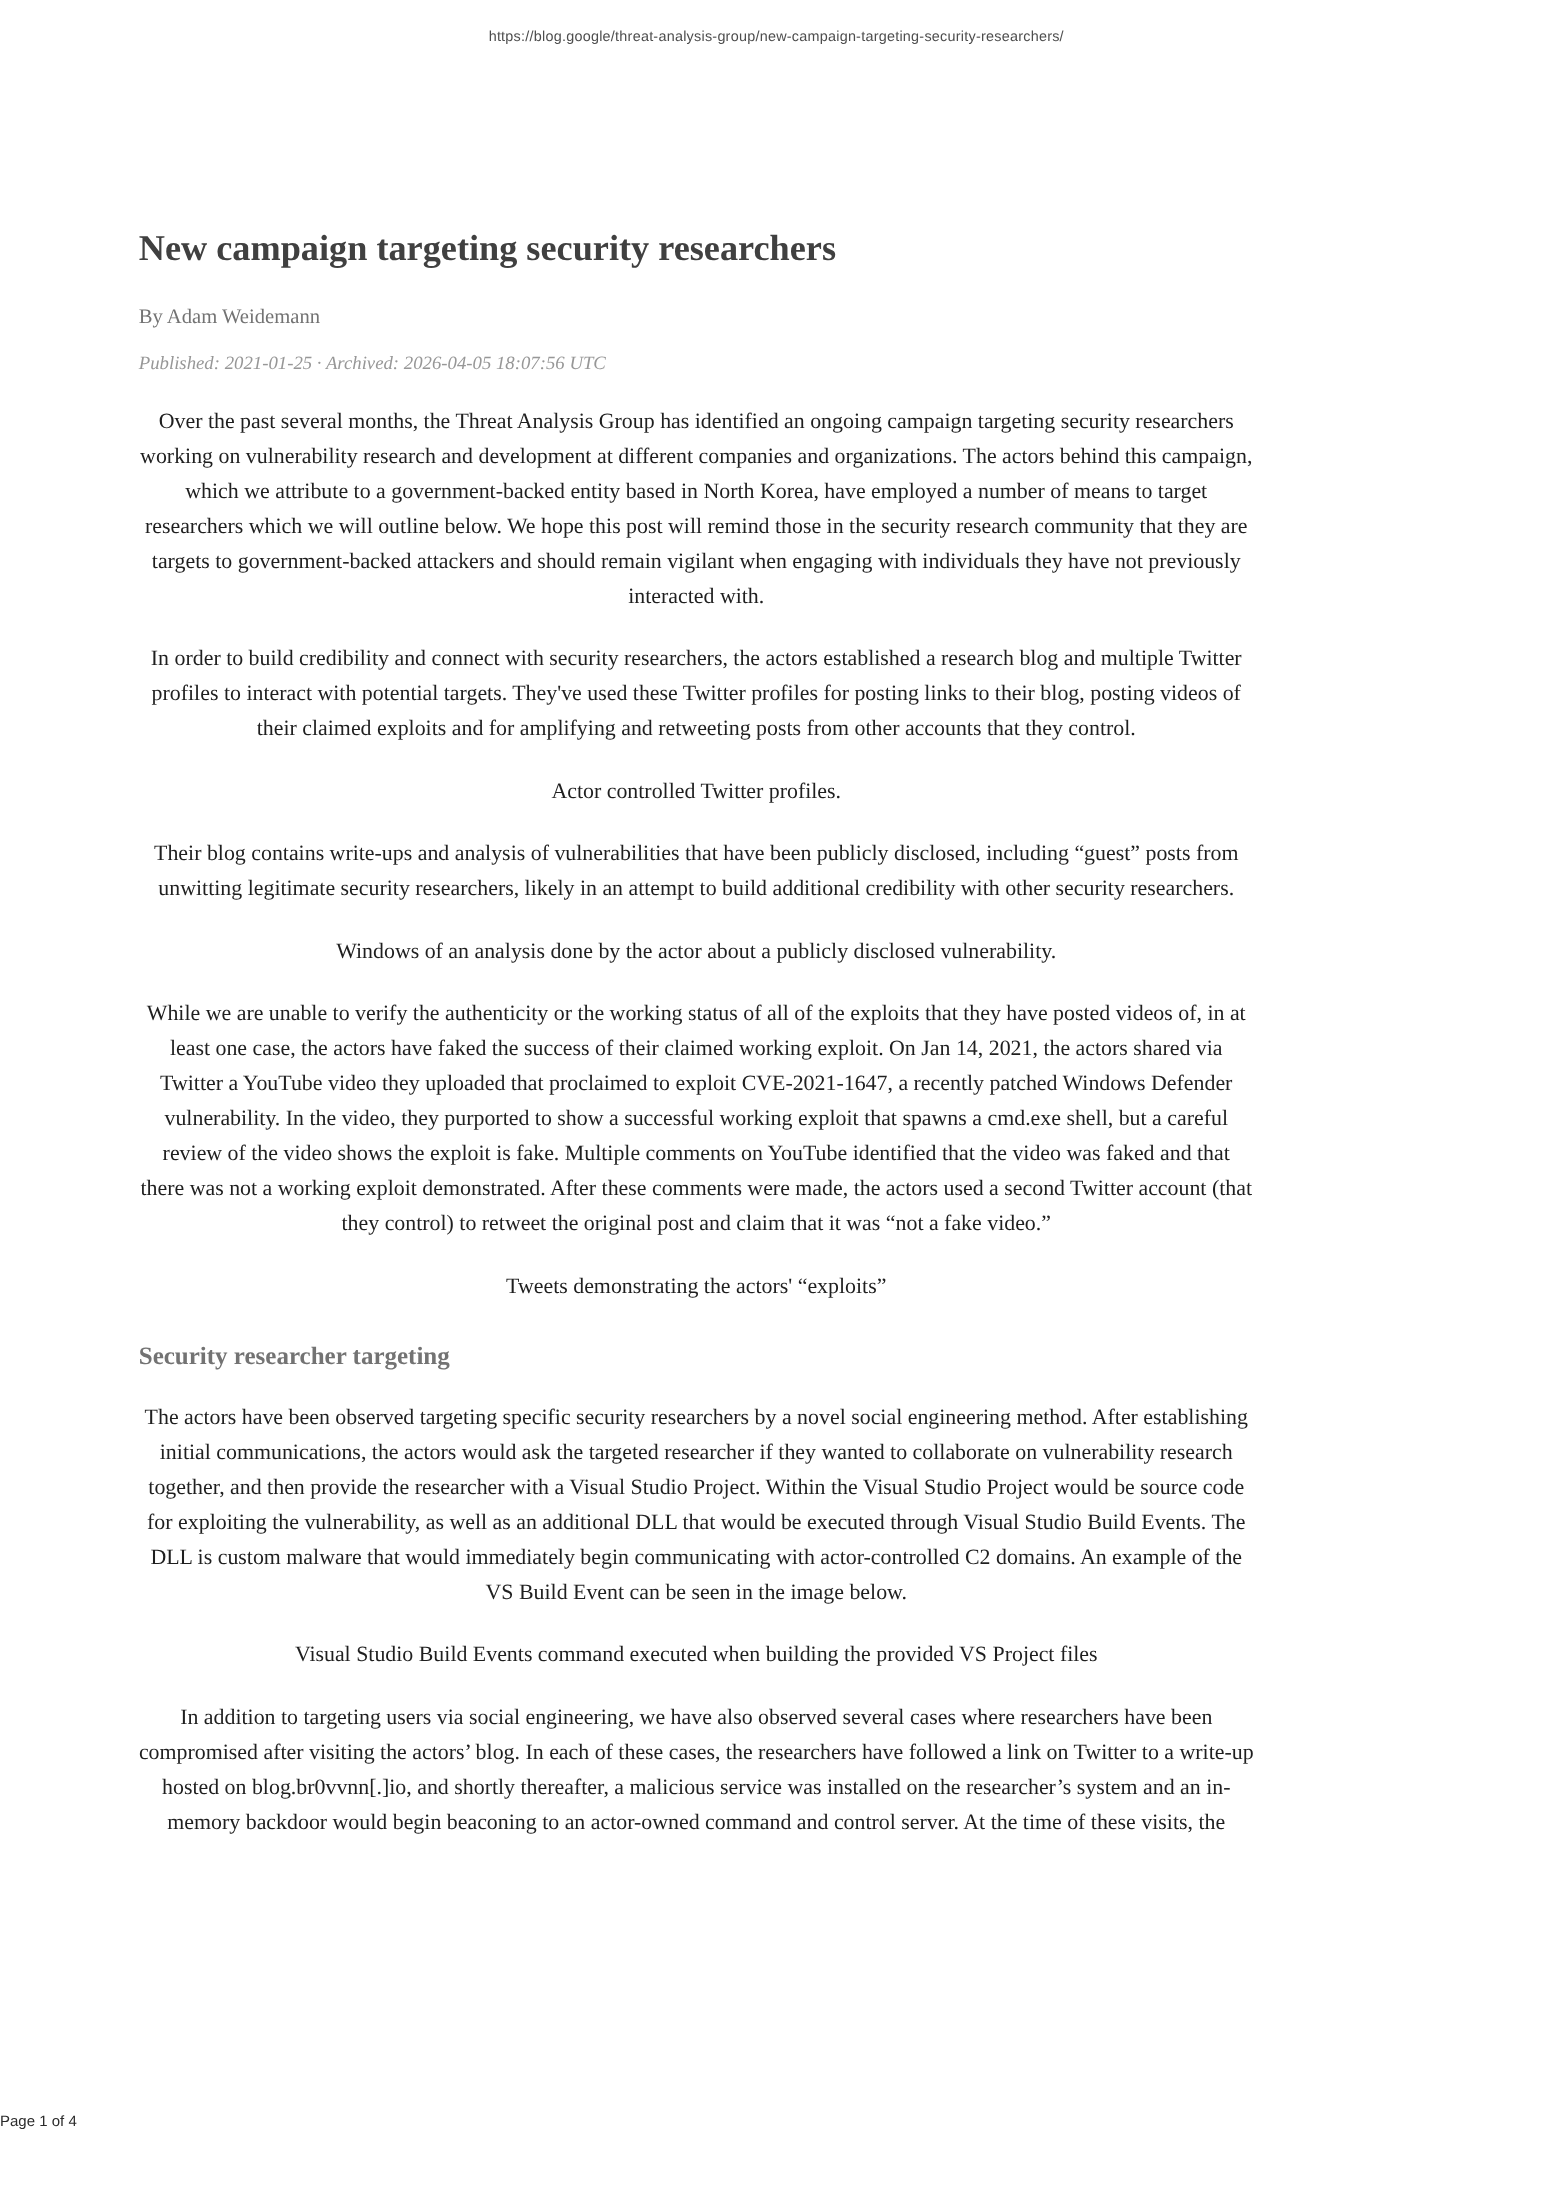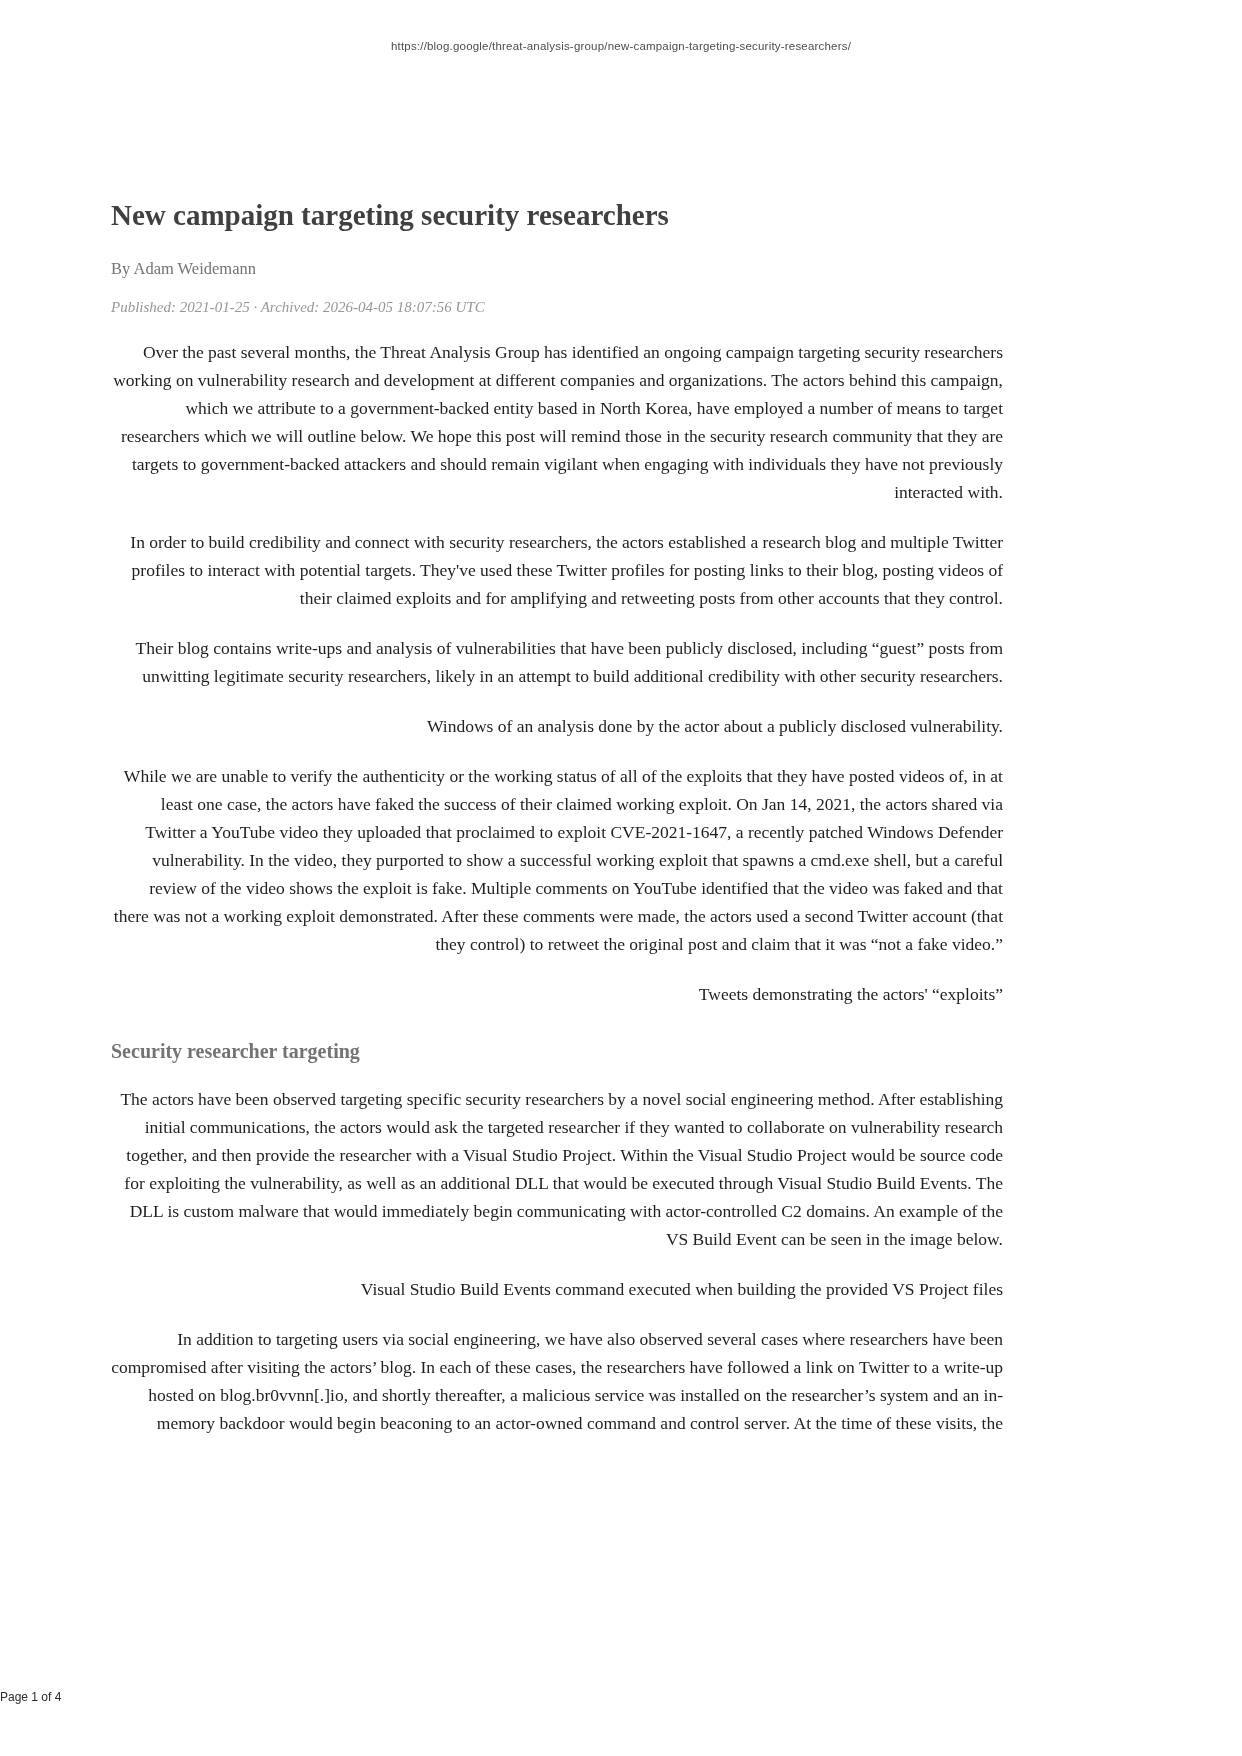--- a/index.html
+++ b/index.html
@@ -9,21 +9,21 @@
     height: 1756px;
     background: #ffffff;
     font-family: "Liberation Serif", "DejaVu Serif", serif;
     color: #1f1f1f;
     position: relative;
     overflow: hidden;
   }
 
   
   .archive-header {
-    padding-top: 40px;
+    padding-top: 24px;
     text-align: center;
     font-family: "Liberation Sans", "DejaVu Sans", sans-serif;
     font-size: 11.5px;
     color: #4d4d4d;
     letter-spacing: 0.2px;
   }
 
   
   .article {
     width: 892px;
@@ -46,21 +46,21 @@
     font-size: 15px;
     color: #979797;
     margin: 20px 0 0 0;
     font-style: italic;
   }
   .para {
     font-size: 17.5px;
     line-height: 28px;
     color: #1f1f1f;
     margin: 22px 0 0 0;
-    text-align: right;
+    text-align: center;
   }
   .section-heading {
     font-size: 20px;
     font-weight: 700;
     color: #737373;
     margin: 32px 0 0 0;
   }
 
   
   .page-footer {
@@ -82,20 +82,21 @@
     <span>https://blog.google/threat-analysis-group/new-campaign-targeting-security-researchers/</span>
   </header>
 
   <main class="article">
     <h1 class="title">New campaign targeting security researchers</h1>
     <p class="byline">By Adam Weidemann</p>
     <p class="meta">Published: 2021-01-25 · Archived: 2026-04-05 18:07:56 UTC</p>
 
     <p class="para">Over the past several months, the Threat Analysis Group has identified an ongoing campaign targeting security researchers working on vulnerability research and development at different companies and organizations. The actors behind this campaign, which we attribute to a government-backed entity based in North Korea, have employed a number of means to target researchers which we will outline below. We hope this post will remind those in the security research community that they are targets to government-backed attackers and should remain vigilant when engaging with individuals they have not previously interacted with.</p>
     <p class="para">In order to build credibility and connect with security researchers, the actors established a research blog and multiple Twitter profiles to interact with potential targets. They've used these Twitter profiles for posting links to their blog, posting videos of their claimed exploits and for amplifying and retweeting posts from other accounts that they control.</p>
+    <p class="para">Actor controlled Twitter profiles.</p>
     <p class="para">Their blog contains write-ups and analysis of vulnerabilities that have been publicly disclosed, including “guest” posts from unwitting legitimate security researchers, likely in an attempt to build additional credibility with other security researchers.</p>
     <p class="para">Windows of an analysis done by the actor about a publicly disclosed vulnerability.</p>
     <p class="para">While we are unable to verify the authenticity or the working status of all of the exploits that they have posted videos of, in at least one case, the actors have faked the success of their claimed working exploit. On Jan 14, 2021, the actors shared via Twitter a YouTube video they uploaded that proclaimed to exploit CVE-2021-1647, a recently patched Windows Defender vulnerability. In the video, they purported to show a successful working exploit that spawns a cmd.exe shell, but a careful review of the video shows the exploit is fake. Multiple comments on YouTube identified that the video was faked and that there was not a working exploit demonstrated. After these comments were made, the actors used a second Twitter account (that they control) to retweet the original post and claim that it was “not a fake video.”</p>
     <p class="para">Tweets demonstrating the actors' “exploits”</p>
 
     <h2 class="section-heading">Security researcher targeting</h2>
 
     <p class="para">The actors have been observed targeting specific security researchers by a novel social engineering method. After establishing initial communications, the actors would ask the targeted researcher if they wanted to collaborate on vulnerability research together, and then provide the researcher with a Visual Studio Project. Within the Visual Studio Project would be source code for exploiting the vulnerability, as well as an additional DLL that would be executed through Visual Studio Build Events. The DLL is custom malware that would immediately begin communicating with actor-controlled C2 domains. An example of the VS Build Event can be seen in the image below.</p>
     <p class="para">Visual Studio Build Events command executed when building the provided VS Project files</p>
     <p class="para">In addition to targeting users via social engineering, we have also observed several cases where researchers have been compromised after visiting the actors’ blog. In each of these cases, the researchers have followed a link on Twitter to a write-up hosted on blog.br0vvnn[.]io, and shortly thereafter, a malicious service was installed on the researcher’s system and an in-memory backdoor would begin beaconing to an actor-owned command and control server. At the time of these visits, the</p>

